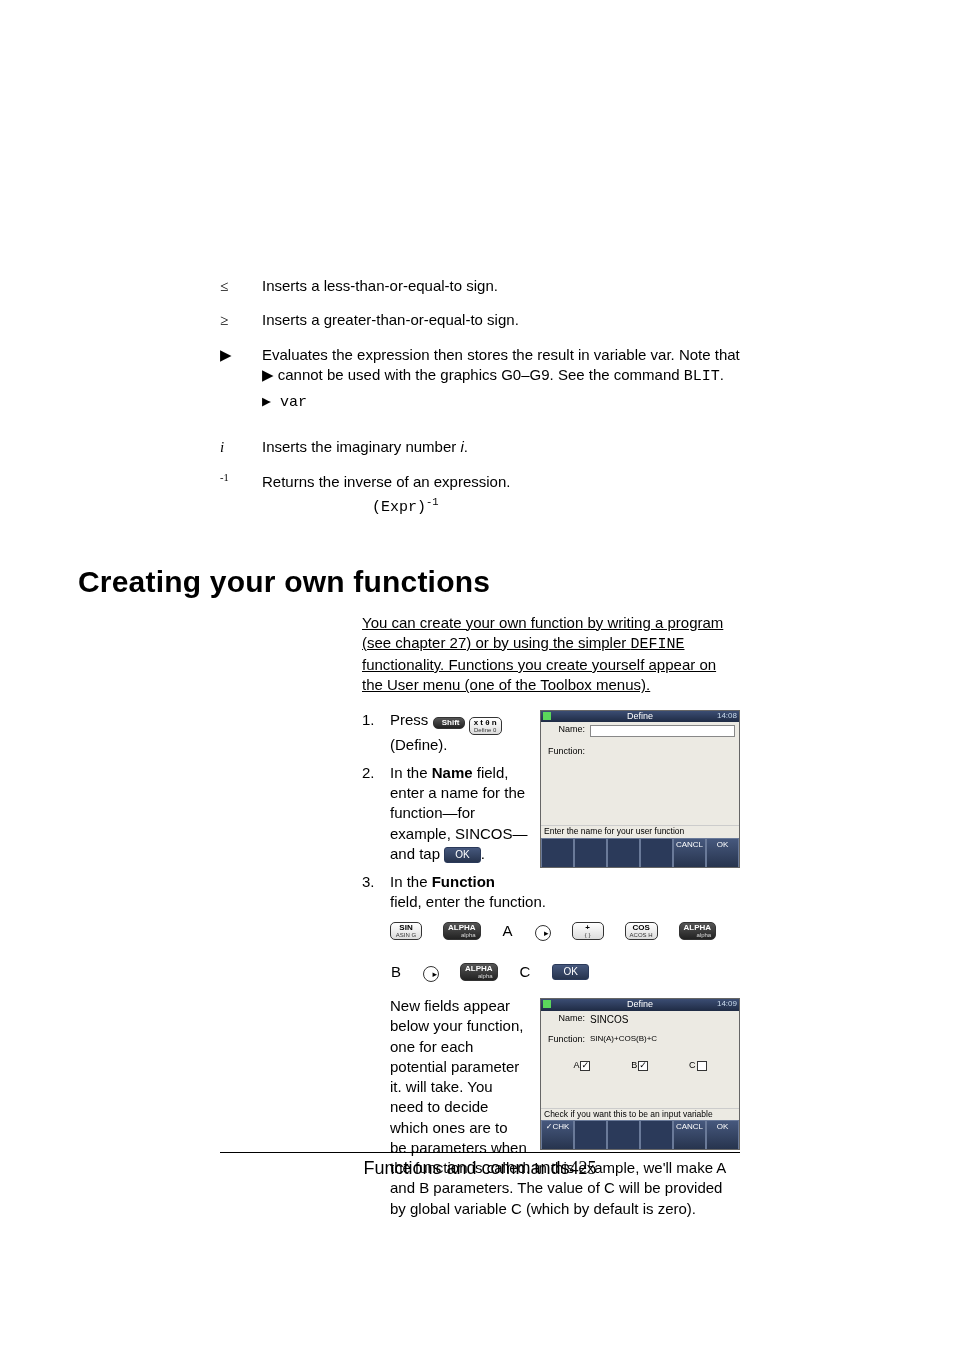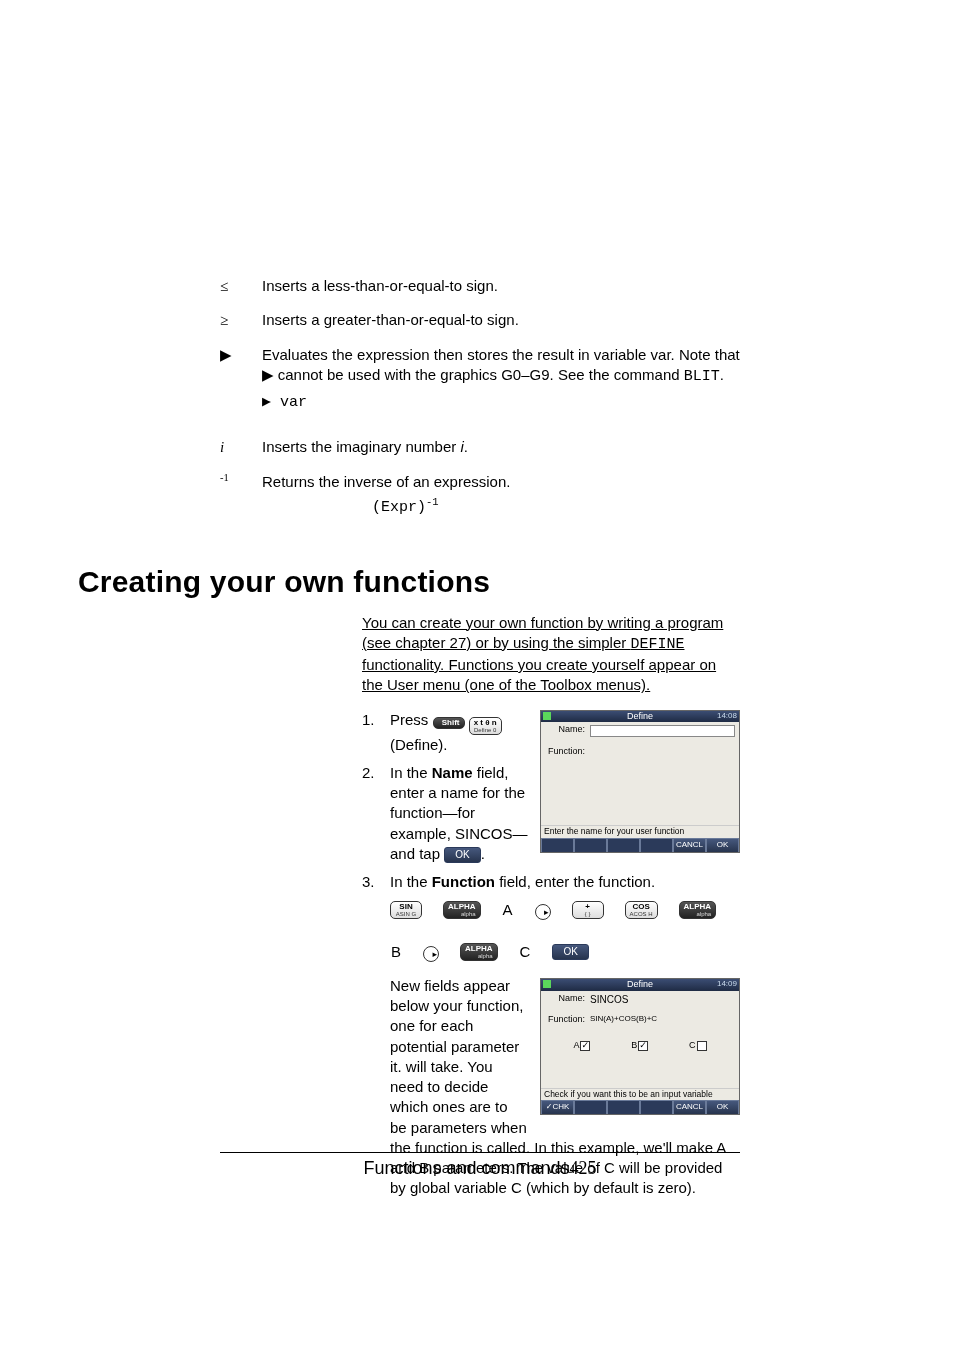--- a/index.html
+++ b/index.html
@@ -118,21 +118,21 @@
   .screenshot .hint {
     background:#eceae3;
     font-size:8.5px;
     padding:1px 3px;
     border-top:1px solid #ccc;
   }
   .screenshot .menubar {
     display:flex;
     background:#2b3a5a;
     background:linear-gradient(#3b4d73,#1f2b44);
-    height:14px;
+    height:29px;
   }
   .screenshot .menubar .mbtn {
     flex:1;
     border:1px solid #6a7a99;
     border-bottom:none;
     color:#fff;
     font-size:8px;
     text-align:center;
     line-height:11px;
     margin:0;

